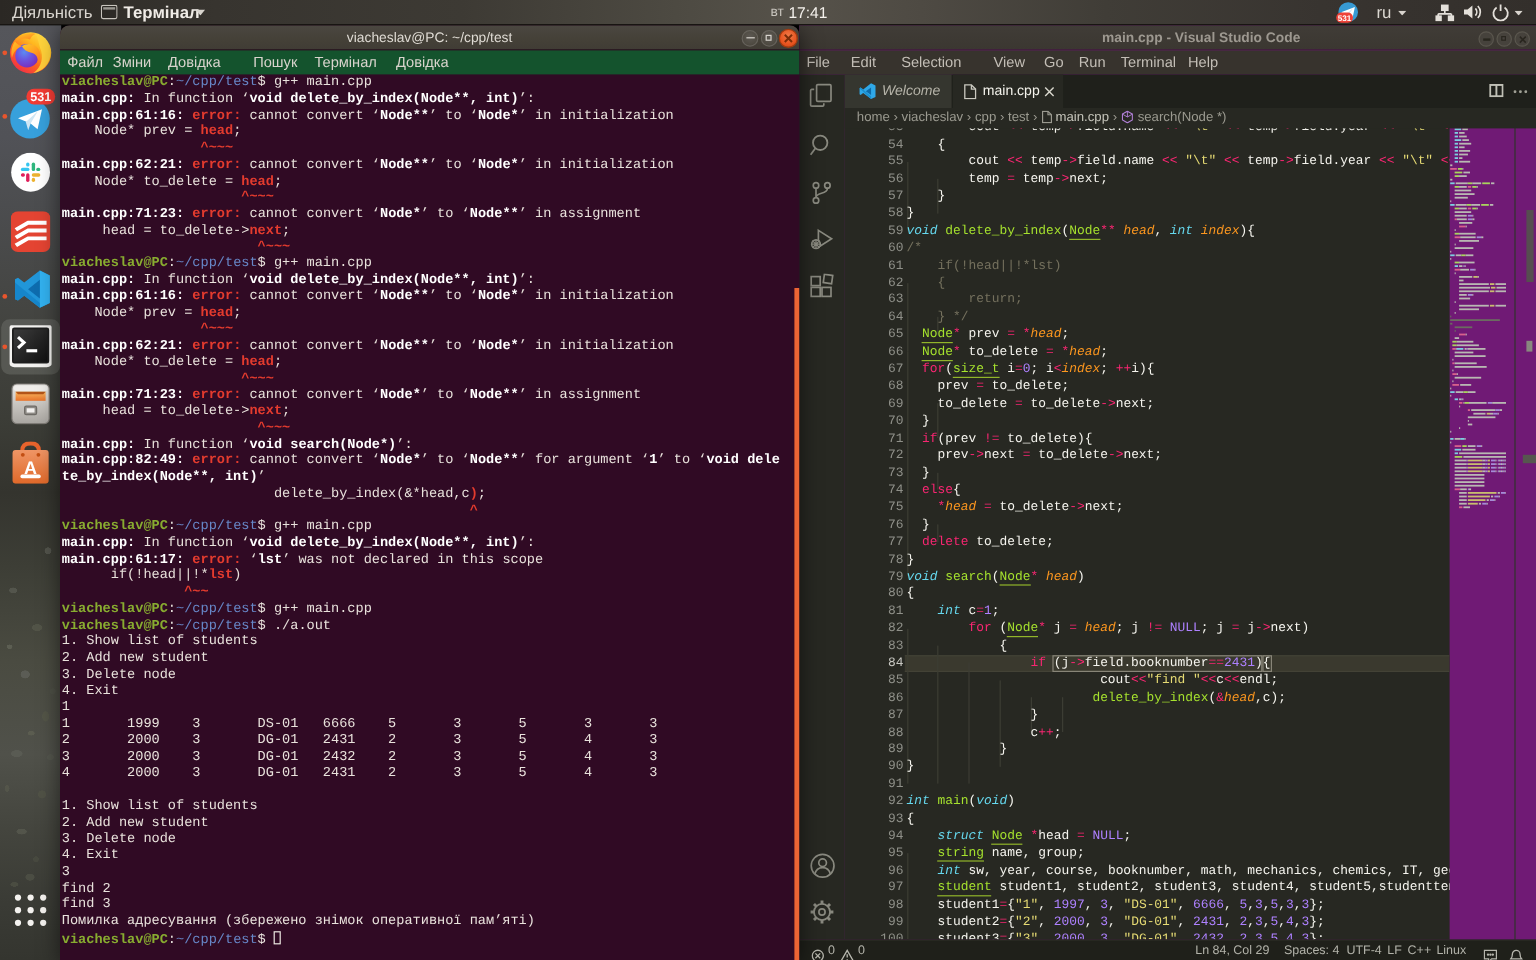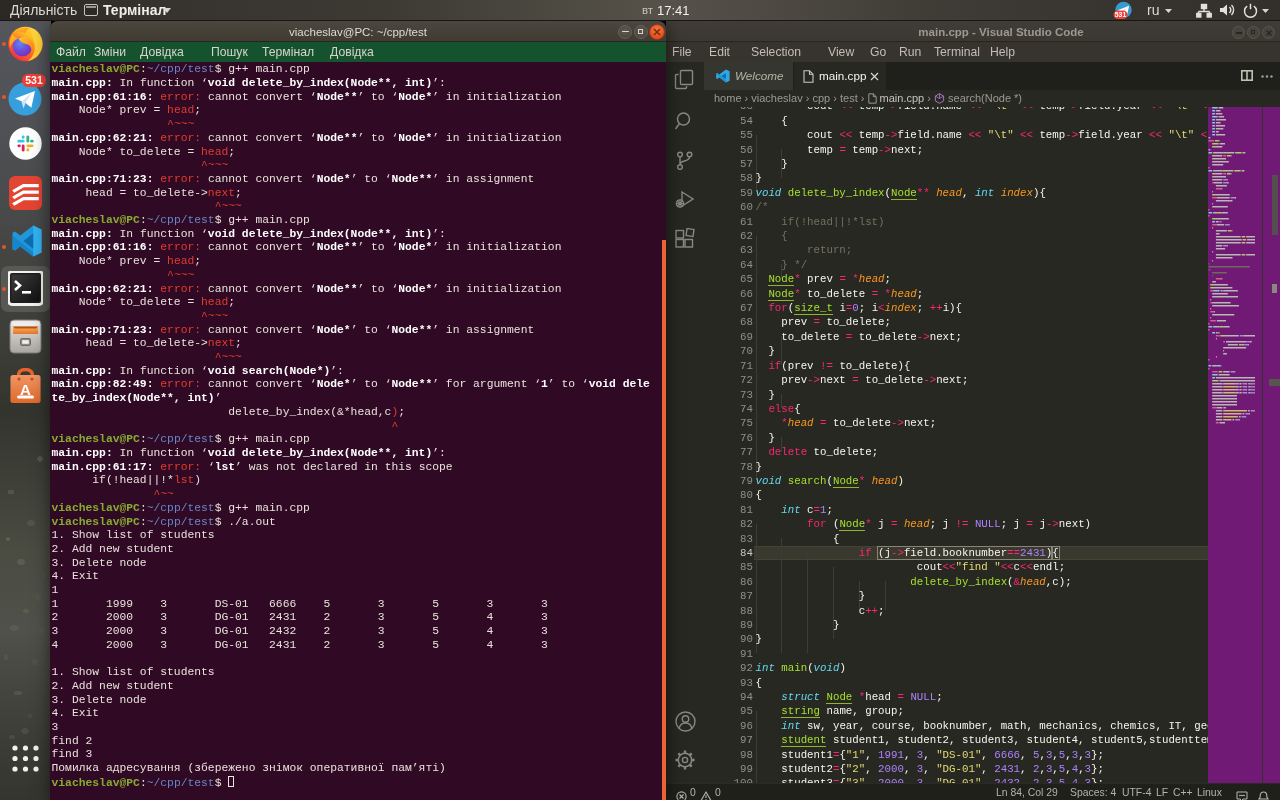--- a/index.html
+++ b/index.html
@@ -38,21 +38,21 @@
 background:linear-gradient(180deg,#4b4741 0%,#454138 55%,#403c35 100%);border-bottom:1px solid #282420}
 #term .ttl{position:absolute;width:100%;top:0;height:21px;line-height:22px;text-align:center;
 color:#dfdbd4;font-size:11.5px;font-weight:normal}
 #term .mi{position:absolute;top:0;height:20px;line-height:20px;color:#d8d3cc;font-size:12.2px}
 pre{font-family:"Liberation Mono",monospace}
 #tpre{position:absolute;left:51.5px;top:63.3px;font-size:11.33px;line-height:13.7px;color:#e9e2dc;z-index:11}
 #tpre i{font-style:normal}
 #tpre .g{color:#88ac30;font-weight:bold}
 #tpre .u{color:#6787c8;font-weight:normal}
 #tpre .w{color:#ffffff;font-weight:bold}
-#tpre .r{color:#e33b2e;font-weight:normal}
+#tpre .r{color:#e33b2e;font-weight:bold}
 #tpre .cur{display:inline-block;width:5.6px;height:11px;border:1px solid #ece6e0;vertical-align:-1px}
 #tsb{position:absolute;left:661.5px;top:240px;width:4.5px;height:560px;background:#ec6434;z-index:11}
 
 #vsc{position:absolute;left:666px;top:21px;width:670px;height:779px;z-index:4;background:#701a75;border-radius:0 8px 0 0}
 #vsc .tbar{position:absolute;left:0;top:0;width:100%;height:21px;border-radius:0 8px 0 0;
 background:linear-gradient(180deg,#403c37 0%,#3b3731 100%);border-bottom:1px solid #282420}
 #vsc .ttl{position:absolute;width:100%;top:0;height:21px;line-height:22px;text-align:center;color:#9d9890;font-size:11.5px;font-weight:bold}
 #vsc .mbar{position:absolute;left:0;top:21px;width:100%;height:20px;background:#37332d}
 #vsc .mi{position:absolute;top:0;height:20px;line-height:20px;color:#c3beb6;font-size:12.2px}
 
@@ -409,21 +409,21 @@
                 c<i class="k">++</i>;
             }
 }
 
 <i class="t">int</i> <i class="f">main</i>(<i class="t">void</i>)
 {
     <i class="t">struct</i> <i class="y">Node</i> <i class="k">*</i>head <i class="k">=</i> <i class="n">NULL</i>;
     <i class="y">string</i> name, group;
     <i class="t">int</i> sw, year, course, booknumber, math, mechanics, chemics, IT, geography;
     <i class="y">student</i> student1, student2, student3, student4, student5,studenttemp;
-    student1<i class="k">=</i>{<i class="s">"1"</i>, <i class="n">1991</i>, <i class="n">3</i>, <i class="s">"DS-01"</i>, <i class="n">6666</i>, <i class="n">5</i>,<i class="n">3</i>,<i class="n">5</i>,<i class="n">3</i>,<i class="n">3</i>};
+    student1<i class="k">=</i>{<i class="s">"1"</i>, <i class="n">1997</i>, <i class="n">3</i>, <i class="s">"DS-01"</i>, <i class="n">6666</i>, <i class="n">5</i>,<i class="n">3</i>,<i class="n">5</i>,<i class="n">3</i>,<i class="n">3</i>};
     student2<i class="k">=</i>{<i class="s">"2"</i>, <i class="n">2000</i>, <i class="n">3</i>, <i class="s">"DG-01"</i>, <i class="n">2431</i>, <i class="n">2</i>,<i class="n">3</i>,<i class="n">5</i>,<i class="n">4</i>,<i class="n">3</i>};
     student3<i class="k">=</i>{<i class="s">"3"</i>, <i class="n">2000</i>, <i class="n">3</i>, <i class="s">"DG-01"</i>, <i class="n">2432</i>, <i class="n">2</i>,<i class="n">3</i>,<i class="n">5</i>,<i class="n">4</i>,<i class="n">3</i>};</pre>
   <div class="bbox" style="left:173px;width:175px"></div>
   <div class="bbox" style="left:348px;width:7.5px"></div>
  </div>
  <svg id="mmsvg" style="position:absolute;left:538px;top:69px" width="76" height="693" viewBox="1204 90 76 693">
         <rect x="1208.5" y="95.0" width="7.4" height="1.5" fill="#d8608c"></rect>
 <rect x="1216.8" y="95.0" width="9.2" height="1.5" fill="#b8b8b2"></rect>
 <rect x="1208.5" y="98.0" width="7.4" height="1.5" fill="#d8608c"></rect>
 <rect x="1216.8" y="98.0" width="0.9" height="1.5" fill="#b8b8b2"></rect>

